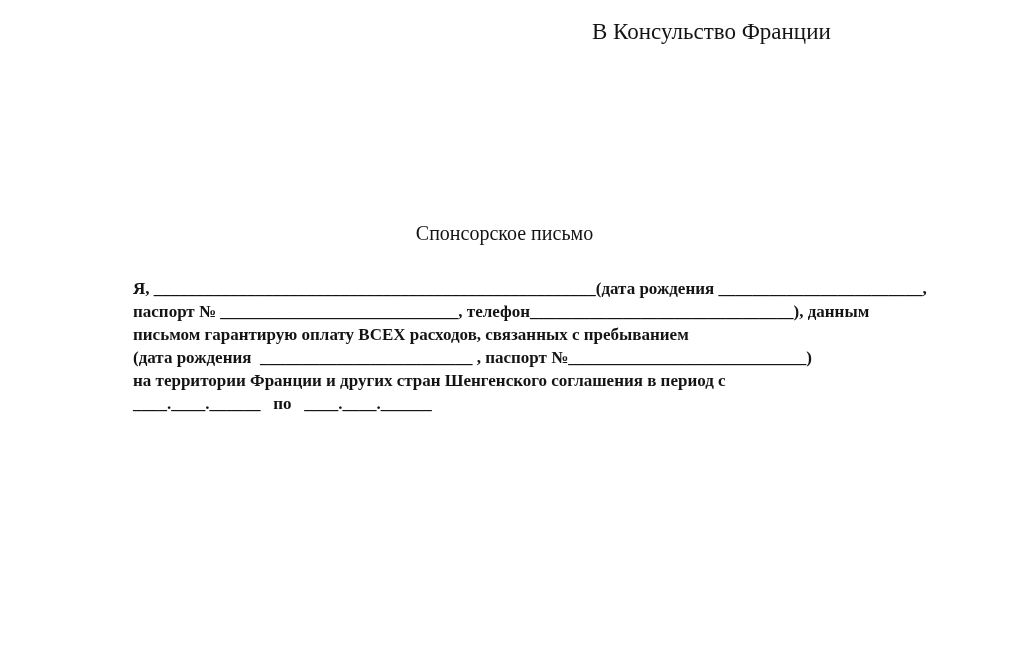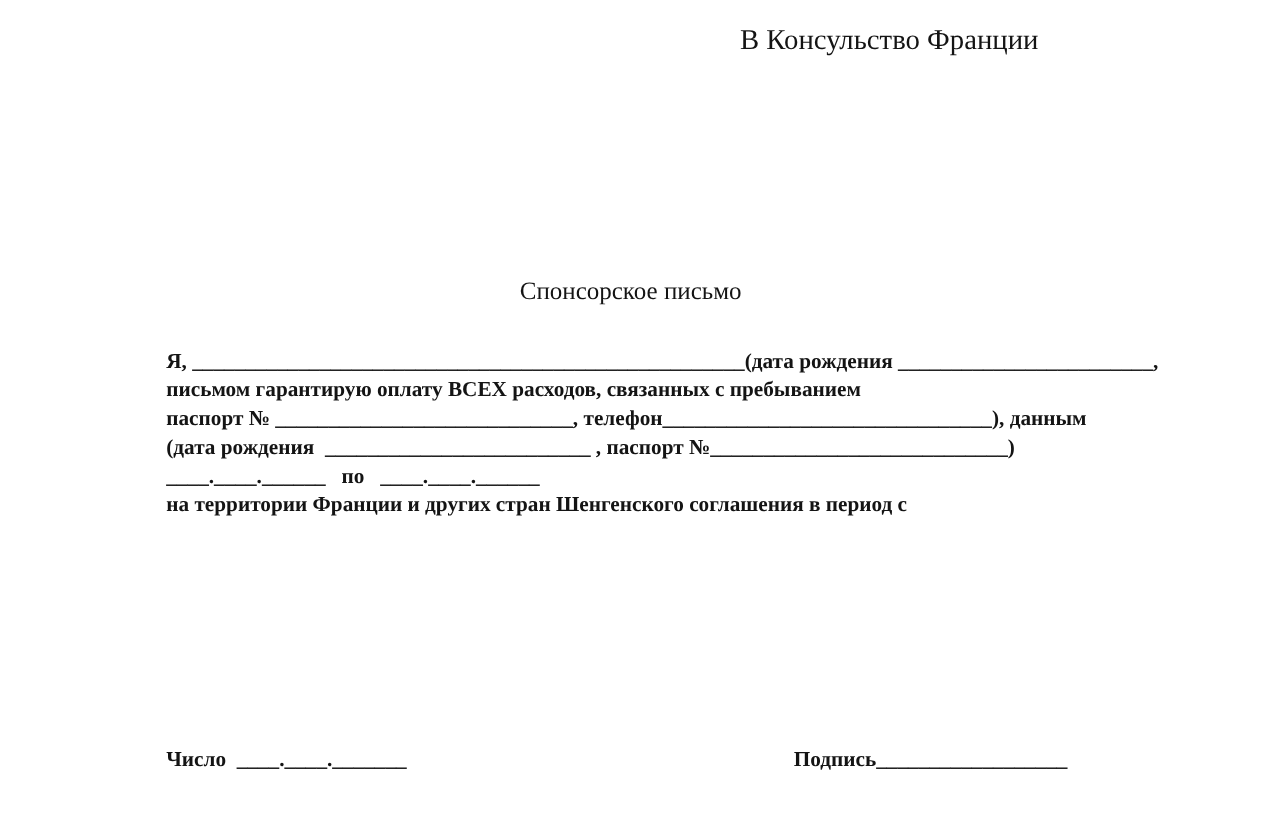--- a/index.html
+++ b/index.html
@@ -72,25 +72,21 @@
 <body>
 
 <div class="page">
 
   <div class="recipient">В Консульство Франции</div>
 
   <div class="doc-title">Спонсорское письмо</div>
 
   <div class="doc-body">
     <div class="body-line">Я, ____________________________________________________(дата рождения ________________________,</div>
+    <div class="body-line">паспорт № ____________________________, телефон_______________________________), данным</div>
     <div class="body-line">письмом гарантирую оплату ВСЕХ расходов, связанных с пребыванием</div>
-    <div class="body-line">паспорт № ____________________________, телефон_______________________________), данным</div>
     <div class="body-line">(дата рождения  _________________________ , паспорт №____________________________)</div>
+    <div class="body-line">на территории Франции и других стран Шенгенского соглашения в период с</div>
     <div class="body-line">____.____.______   по   ____.____.______</div>
-    <div class="body-line">на территории Франции и других стран Шенгенского соглашения в период с</div>
   </div>
 
-  <div class="footer-row">
-    <span class="date-field">Число  ____.____._______</span>
-    <span class="signature-field">Подпись__________________</span>
-  </div>
 
 </div>
 
 </body></html>

